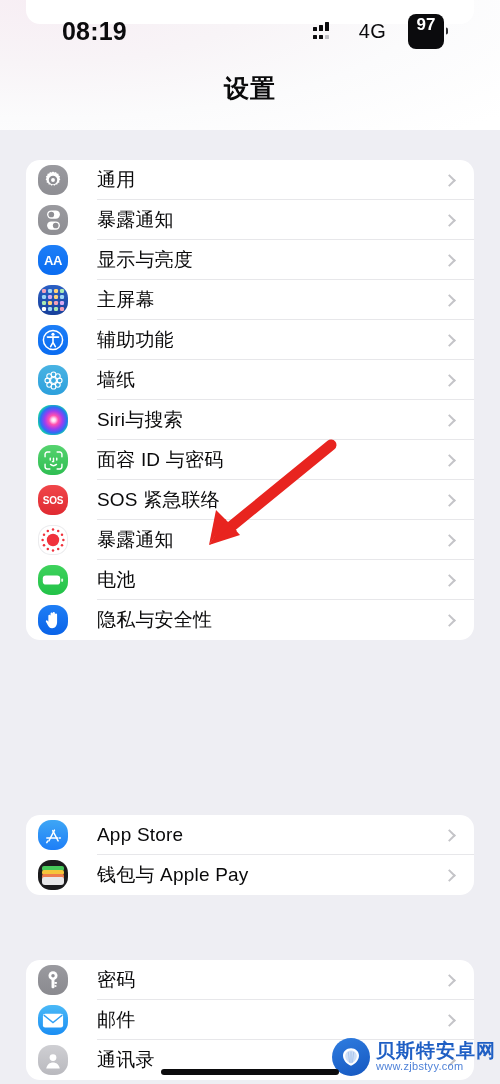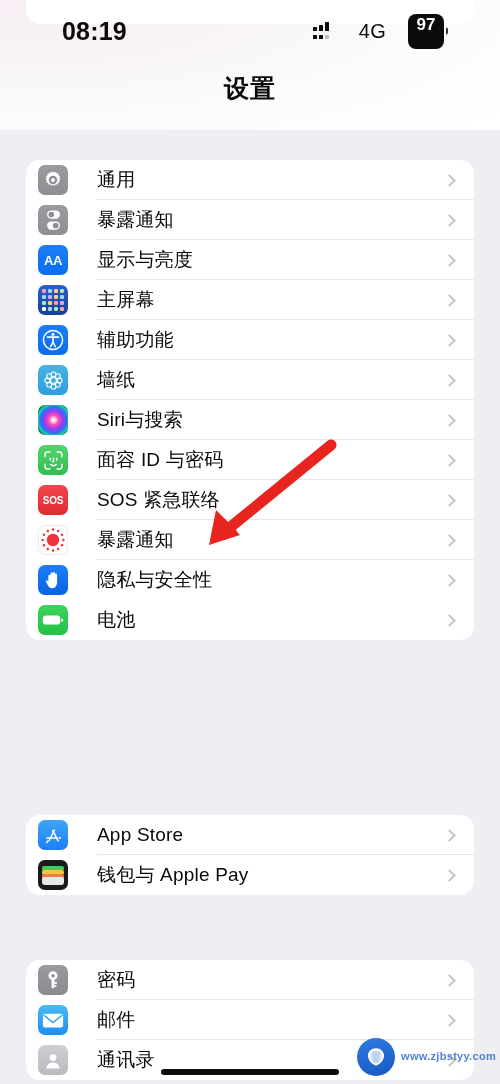--- a/index.html
+++ b/index.html
@@ -78,21 +78,21 @@
     position:relative; height:40px;
     display:flex; align-items:center; padding-left:12px; padding-right:14px;
   }
   .row .sep{
     position:absolute; left:71px; right:0; bottom:0; height:1px;
     background:#e7e7ea;
   }
   .row:last-child .sep{ display:none; }
 
   .icon{
-    width:30px; height:30px; border-radius:7px; flex:0 0 30px;
+    width:30px; height:30px; border-radius:13px; flex:0 0 30px;
     position:relative; overflow:hidden;
     display:flex; align-items:center; justify-content:center;
   }
   .label{
     margin-left:29px; font-size:19px; color:#0a0a0b; font-weight:400;
     letter-spacing:0.2px; white-space:nowrap;
   }
   .chev{
     margin-left:auto; width:9px; height:9px;
     border-right:2.2px solid #c4c4c8; border-top:2.2px solid #c4c4c8;
@@ -139,21 +139,21 @@
   
   .watermark{
     position:absolute; right:4px; bottom:8px; z-index:5;
     display:flex; align-items:center; gap:6px;
   }
   .wm-logo{ width:38px; height:38px; border-radius:50%;
             background:linear-gradient(160deg,#2f7de0,#1557c0); position:relative;
             display:flex;align-items:center;justify-content:center;}
   .wm-txt{ display:flex; flex-direction:column; line-height:1.05; }
   .wm-name{ font-size:19px; font-weight:700; color:#1f5fc4; letter-spacing:1px; }
-  .wm-url{ font-size:11px; font-weight:700; color:#4f82d8; letter-spacing:0.3px;text-align:center; }
+  .wm-url{ font-size:11px; font-weight:400; color:#4f82d8; letter-spacing:0.3px; }
 
   
   .home-ind{
     position:absolute; left:50%; transform:translateX(-50%); bottom:9px;
     width:178px; height:6px; background:#0b0b0d; border-radius:3px; z-index:6;
   }
 </style>
 </head>
 <body>
 
@@ -318,40 +318,40 @@
           </g>
           <circle cx="15" cy="15" r="6.2" fill="#f0323c"></circle>
         </svg>
       </span>
       <span class="label">暴露通知</span>
       <span class="chev"></span>
       <span class="sep"></span>
     </div>
 
     <div class="row">
-      <span class="icon ic-priv">
-        <svg width="21" height="21" viewBox="0 0 24 24">
-          <path fill="#ffffff" d="M6.1 13.4V6.8a1.25 1.25 0 0 1 2.5 0v3.1V4.2a1.25 1.25 0 0 1 2.5 0v5.2V3.6a1.25 1.25 0 0 1 2.5 0v5.8V5.2a1.25 1.25 0 0 1 2.5 0v8.5c0 4.1-2.2 7.1-5.6 7.1-3.3 0-4.4-2.2-5.4-4.3-.6-1.3-1.2-2.3-1.6-2.9a1.1 1.1 0 0 1 1.7-1.4z"></path>
-        </svg>
-      </span>
-      <span class="label">隐私与安全性</span>
-      <span class="chev"></span>
-
-    </div>
-
-    <div class="row">
       <span class="icon ic-batt">
         <svg width="22" height="14" viewBox="0 0 22 14">
           <rect x="0.8" y="2.4" width="17.4" height="9.2" rx="3.1" fill="#ffffff"></rect>
           <rect x="19.2" y="5.6" width="1.9" height="3.2" rx="0.9" fill="#ffffff" opacity="0.85"></rect>
         </svg>
       </span>
       <span class="label">电池</span>
       <span class="chev"></span>
       <span class="sep"></span>
+    </div>
+
+    <div class="row">
+      <span class="icon ic-priv">
+        <svg width="21" height="21" viewBox="0 0 24 24">
+          <path fill="#ffffff" d="M6.1 13.4V6.8a1.25 1.25 0 0 1 2.5 0v3.1V4.2a1.25 1.25 0 0 1 2.5 0v5.2V3.6a1.25 1.25 0 0 1 2.5 0v5.8V5.2a1.25 1.25 0 0 1 2.5 0v8.5c0 4.1-2.2 7.1-5.6 7.1-3.3 0-4.4-2.2-5.4-4.3-.6-1.3-1.2-2.3-1.6-2.9a1.1 1.1 0 0 1 1.7-1.4z"></path>
+        </svg>
+      </span>
+      <span class="label">隐私与安全性</span>
+      <span class="chev"></span>
+
     </div>
   </div>
 
   <div class="card" style="top:815px;">
     <div class="row">
       <span class="icon ic-appstore">
         <svg width="23" height="23" viewBox="0 0 24 24">
           <g stroke="#ffffff" stroke-width="1.55" stroke-linecap="round" fill="none">
             <path d="M7.2 17.6 13.0 6.4"></path>
             <path d="M16.8 17.6 11.2 6.9"></path>
@@ -453,17 +453,18 @@
 <div class="watermark">
   <span class="wm-logo">
     <svg width="24" height="24" viewBox="0 0 24 24">
       <path d="M12 3.2c4.6 0 8 3.4 8 7.4 0 4.6-3.6 8.4-8 10.2-4.4-1.8-8-5.6-8-10.2 0-4 3.4-7.4 8-7.4z" fill="#ffffff"></path>
       <path d="M12 5.4c3.3 0 5.8 2.5 5.8 5.5 0 3.4-2.6 6.2-5.8 7.6-3.2-1.4-5.8-4.2-5.8-7.6 0-3 2.5-5.5 5.8-5.5z" fill="#cfe0f7"></path>
       <path d="M12 6.6v11.3" stroke="#9dbbe8" stroke-width="0.8"></path>
       <path d="M9.3 6.9 10.6 17.6M14.7 6.9 13.4 17.6" stroke="#9dbbe8" stroke-width="0.7" fill="none"></path>
     </svg>
   </span>
   <span class="wm-txt">
+    <span class="wm-name">贝斯特安卓网</span>
     <span class="wm-url">www.zjbstyy.com</span>
   </span>
 </div>
 
 <div class="home-ind"></div>
 
 </body></html>

